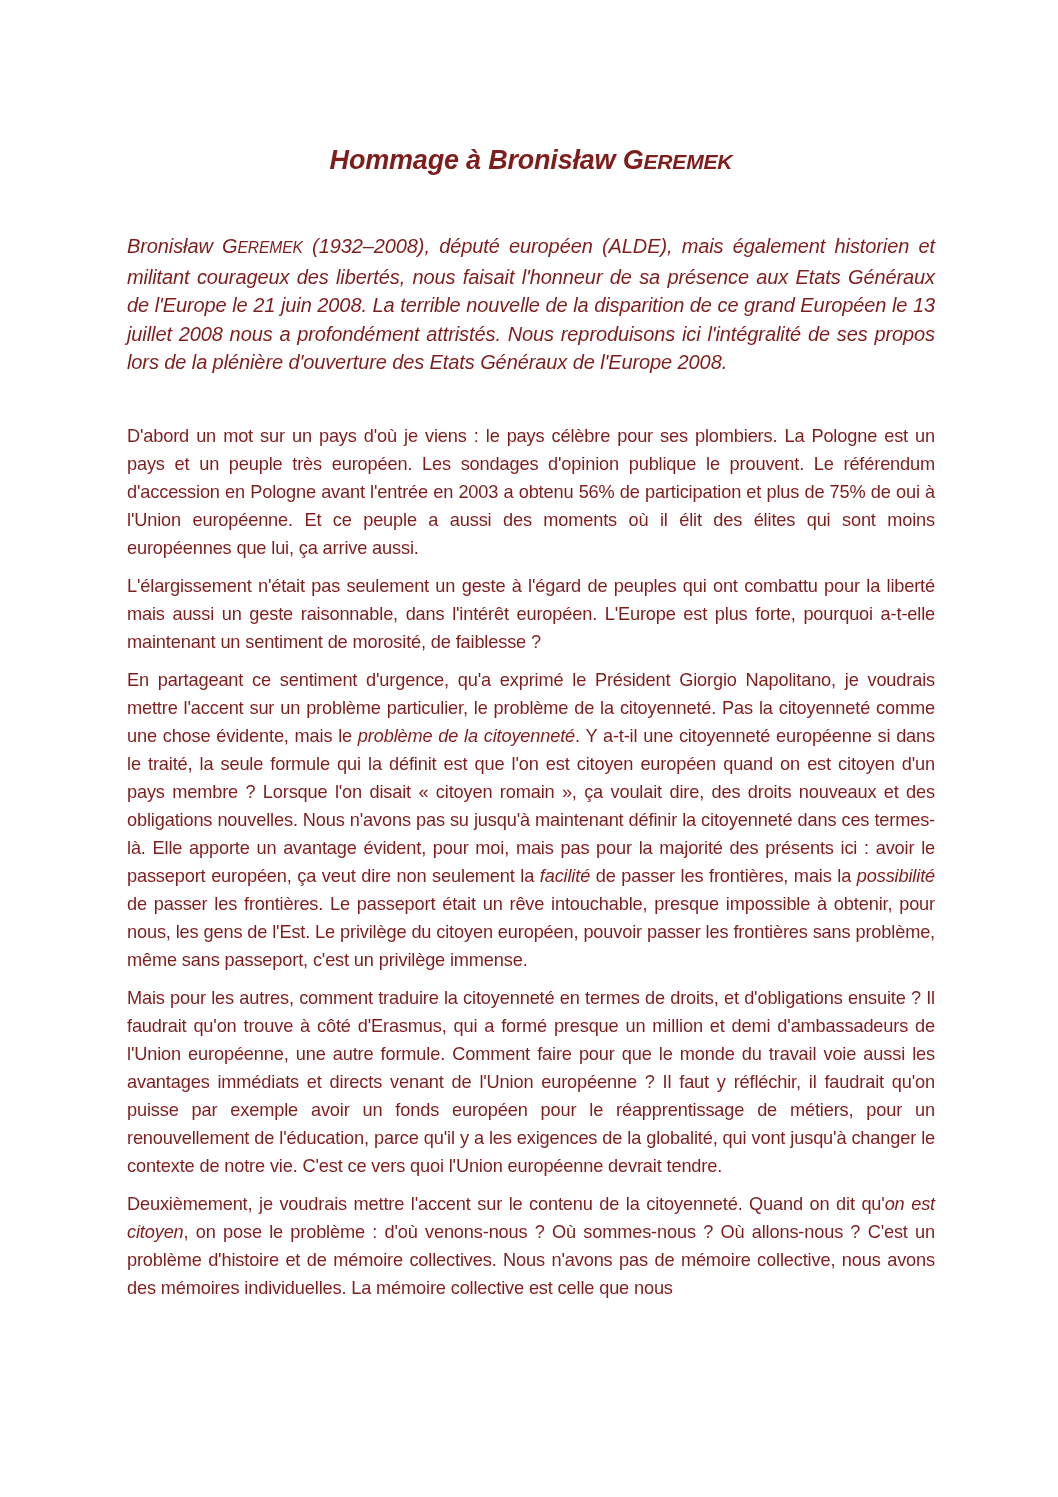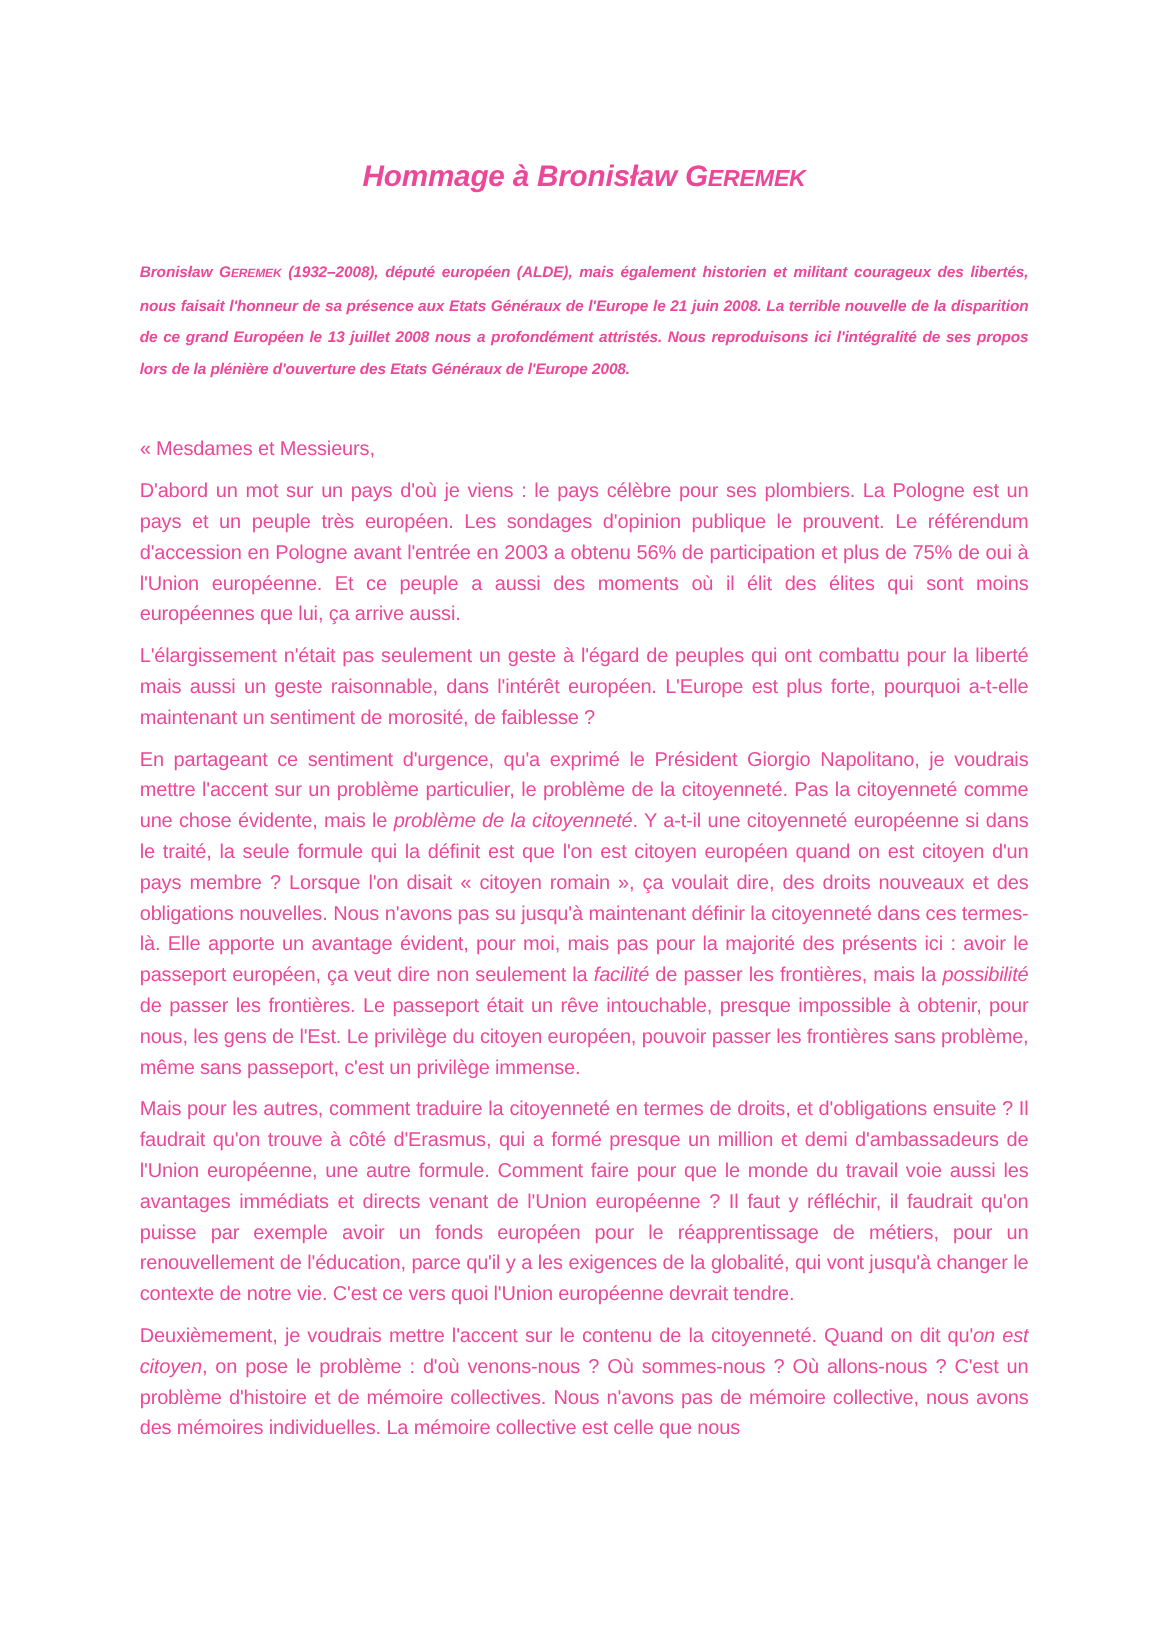--- a/index.html
+++ b/index.html
@@ -5,21 +5,21 @@
   html, body {
     margin: 0;
     padding: 0;
     background: #ffffff;
   }
   .page {
     position: relative;
     width: 1058px;
     height: 1497px;
     background: #ffffff;
-    color: #ec4899;
+    color: #7f1d1d;
     font-family: "Liberation Sans", sans-serif;
     overflow: hidden;
     box-sizing: border-box;
   }
   .content {
     position: absolute;
     left: 127px;
     top: 0;
     width: 808px;
   }
@@ -28,23 +28,23 @@
     padding-top: 143px;
     text-align: center;
     font-size: 27px;
     line-height: 34px;
     font-weight: bold;
     font-style: italic;
     letter-spacing: -0.2px;
   }
   .intro {
     margin: 53px 0 0 0;
-    font-size: 14px;
+    font-size: 20px;
     line-height: 28.5px;
-    font-weight: bold;
+    font-weight: normal;
     font-style: italic;
     text-align: justify;
     letter-spacing: -0.1px;
   }
   .paragraphs {
     margin-top: 45px;
   }
   .para {
     margin: 0 0 10px 0;
     font-size: 18.2px;
@@ -61,21 +61,20 @@
   }
 </style>
 </head>
 <body>
 
 <div class="page">
   <div class="content">
     <h1 class="doc-title"><span>Hommage à Bronisław </span><span>G</span><span class="sc-small">EREMEK</span></h1>
     <p class="intro"><span>Bronisław </span><span>G</span><span class="sc-small">EREMEK</span><span> (1932–2008), député européen (ALDE), mais également historien et militant courageux des libertés, nous faisait l'honneur de sa présence aux Etats Généraux de l'Europe le 21 juin 2008. La terrible nouvelle de la disparition de ce grand Européen le 13 juillet 2008 nous a profondément attristés. Nous reproduisons ici l'intégralité de ses propos lors de la plénière d'ouverture des Etats Généraux de l'Europe 2008.</span></p>
     <div class="paragraphs">
-        <p class="para"><span>« Mesdames et Messieurs,</span></p>
         <p class="para"><span>D'abord un mot sur un pays d'où je viens : le pays célèbre pour ses plombiers. La Pologne est un pays et un peuple très européen. Les sondages d'opinion publique le prouvent. Le référendum d'accession en Pologne avant l'entrée en 2003 a obtenu 56% de participation et plus de 75% de oui à l'Union européenne. Et ce peuple a aussi des moments où il élit des élites qui sont moins européennes que lui, ça arrive aussi.</span></p>
         <p class="para"><span>L'élargissement n'était pas seulement un geste à l'égard de peuples qui ont combattu pour la liberté mais aussi un geste raisonnable, dans l'intérêt européen. L'Europe est plus forte, pourquoi a-t-elle maintenant un sentiment de morosité, de faiblesse ?</span></p>
         <p class="para"><span>En partageant ce sentiment d'urgence, qu'a exprimé le Président Giorgio Napolitano, je voudrais mettre l'accent sur un problème particulier, le problème de la citoyenneté. Pas la citoyenneté comme une chose évidente, mais le </span><span class="em">problème de la citoyenneté</span><span>. Y a-t-il une citoyenneté européenne si dans le traité, la seule formule qui la définit est que l'on est citoyen européen quand on est citoyen d'un pays membre ? Lorsque l'on disait « citoyen romain », ça voulait dire, des droits nouveaux et des obligations nouvelles. Nous n'avons pas su jusqu'à maintenant définir la citoyenneté dans ces termes-là. Elle apporte un avantage évident, pour moi, mais pas pour la majorité des présents ici : avoir le passeport européen, ça veut dire non seulement la </span><span class="em">facilité</span><span> de passer les frontières, mais la </span><span class="em">possibilité</span><span> de passer les frontières. Le passeport était un rêve intouchable, presque impossible à obtenir, pour nous, les gens de l'Est. Le privilège du citoyen européen, pouvoir passer les frontières sans problème, même sans passeport, c'est un privilège immense.</span></p>
         <p class="para"><span>Mais pour les autres, comment traduire la citoyenneté en termes de droits, et d'obligations ensuite ? Il faudrait qu'on trouve à côté d'Erasmus, qui a formé presque un million et demi d'ambassadeurs de l'Union européenne, une autre formule. Comment faire pour que le monde du travail voie aussi les avantages immédiats et directs venant de l'Union européenne ? Il faut y réfléchir, il faudrait qu'on puisse par exemple avoir un fonds européen pour le réapprentissage de métiers, pour un renouvellement de l'éducation, parce qu'il y a les exigences de la globalité, qui vont jusqu'à changer le contexte de notre vie. C'est ce vers quoi l'Union européenne devrait tendre.</span></p>
         <p class="para"><span>Deuxièmement, je voudrais mettre l'accent sur le contenu de la citoyenneté. Quand on dit qu'</span><span class="em">on est citoyen</span><span>, on pose le problème : d'où venons-nous ? Où sommes-nous ? Où allons-nous ? C'est un problème d'histoire et de mémoire collectives. Nous n'avons pas de mémoire collective, nous avons des mémoires individuelles. La mémoire collective est celle que nous</span></p>
       </div>
   </div>
 </div>
 
 </body></html>

